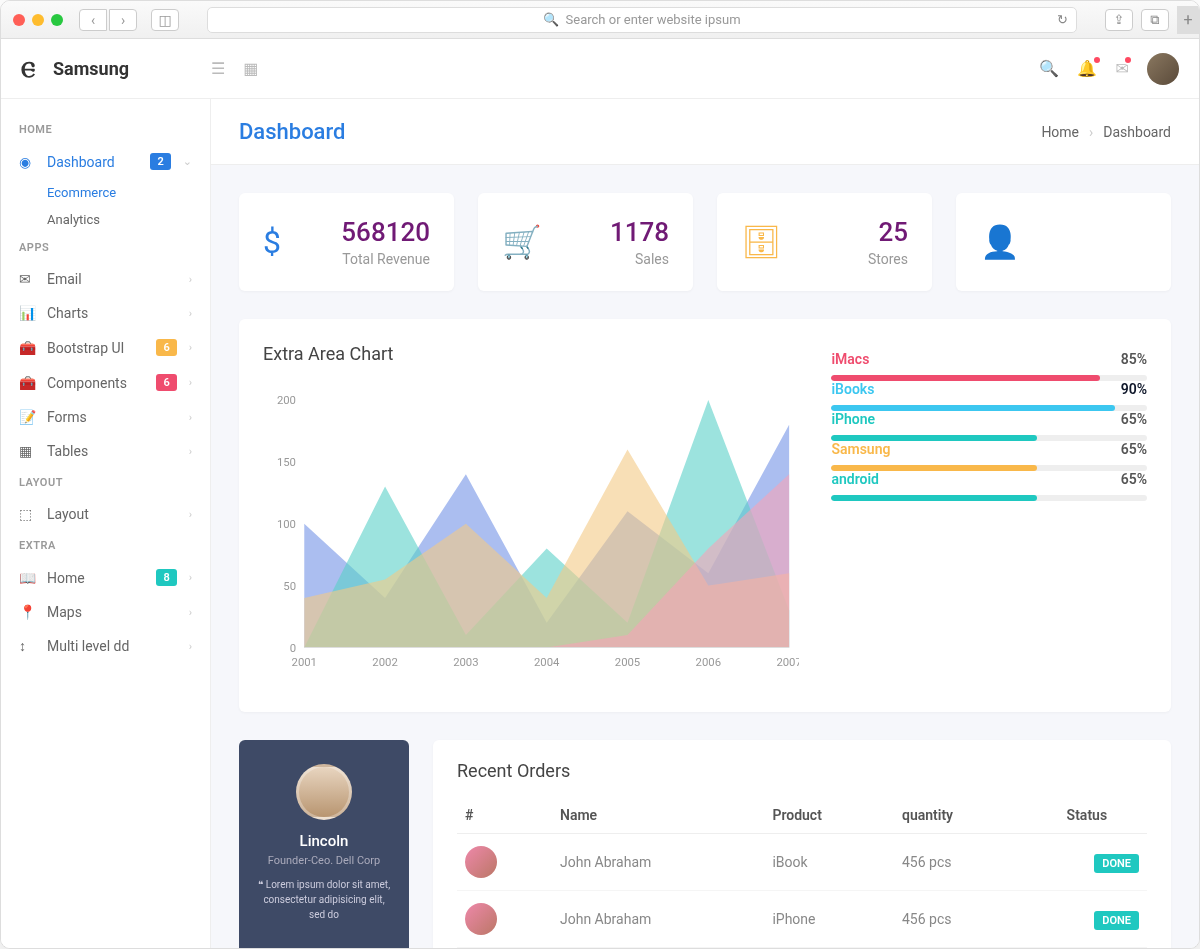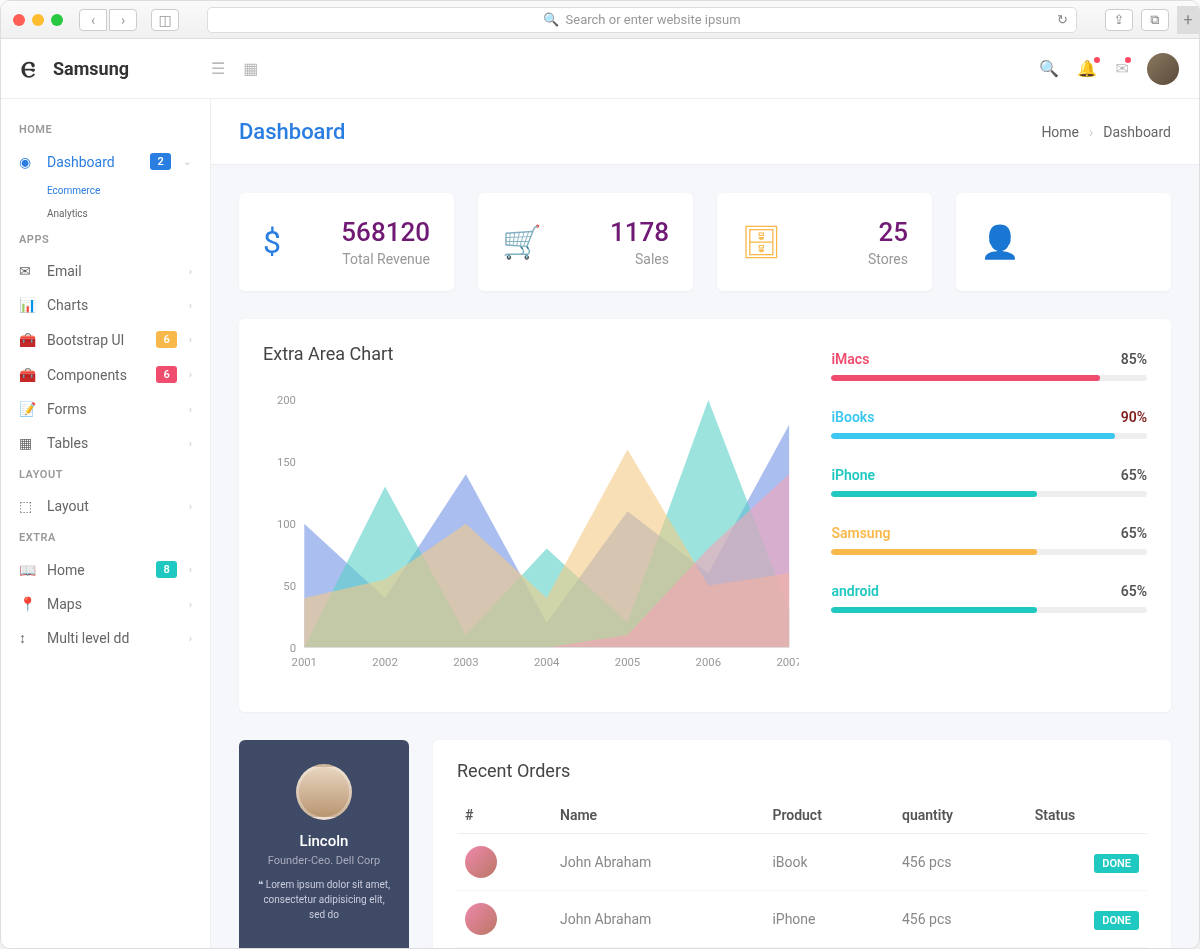--- a/index.html
+++ b/index.html
@@ -31,21 +31,21 @@
 .avatar{width:32px;height:32px;border-radius:50%;background:linear-gradient(135deg,#8a7860,#5a4a3a)}
 
 .body-wrap{flex:1;display:flex;overflow:hidden}
 .sidebar{width:210px;background:#fff;border-right:1px solid #eee;padding:16px 0;overflow-y:auto}
 .sb-heading{padding:8px 18px;font-size:11px;color:#999;font-weight:600;letter-spacing:.5px}
 .sb-item{display:flex;align-items:center;padding:9px 18px;color:#666;font-size:14px;cursor:pointer;gap:12px}
 .sb-item.active{color:#2a7de1}
 .sb-item .icon{width:16px;font-size:14px;color:inherit}
 .sb-item .label{flex:1}
 .sb-item .chev{color:#ccc;font-size:11px}
-.sb-sub{padding:6px 18px 6px 46px;color:#666;font-size:10px;cursor:pointer}
+.sb-sub{padding:6px 18px 6px 46px;color:#666;font-size:13px;cursor:pointer}
 .sb-sub.active{color:#2a7de1}
 .badge{font-size:11px;padding:2px 7px;border-radius:3px;color:#fff;font-weight:600}
 .badge.blue{background:#2a7de1}.badge.orange{background:#f9b84a}.badge.red{background:#ef4c6e}.badge.teal{background:#1fc8c0}
 
 .main{flex:1;background:#f6f7fb;overflow-y:auto}
 .page-head{background:#fff;padding:20px 28px;display:flex;align-items:center;border-bottom:1px solid #eee}
 .page-title{font-size:22px;color:#2a7de1;font-weight:500}
 .breadcrumb{margin-left:auto;color:#888;font-size:14px;display:flex;gap:10px;align-items:center}
 .breadcrumb .bc-item{color:#666}
 .breadcrumb .sep{color:#ccc}
@@ -55,36 +55,36 @@
 .stat-icon{font-size:32px}
 .stat-body{text-align:right;flex:1}
 .stat-val{font-size:26px;font-weight:500;color:#701a75}
 .stat-lbl{font-size:14px;color:#999;margin-top:4px}
 
 .chart-panel{margin:0 28px 28px;background:#fff;border-radius:6px;padding:24px;display:flex;gap:32px;box-shadow:0 1px 3px rgba(0,0,0,.04)}
 .chart-section{flex:1.7}
 .chart-title{font-size:18px;color:#444;margin-bottom:20px}
 .chart-svg{width:100%;height:300px}
 .progress-section{flex:1;padding-top:8px}
-.prog-row{margin-bottom:28px}
+.prog-row{}
 .prog-head{display:flex;justify-content:space-between;font-size:14px;font-weight:600;margin-bottom:8px}
 .prog-bar{height:6px;background:#eee;border-radius:3px;overflow:hidden}
 .prog-fill{height:100%;border-radius:3px}
 
 .bottom-row{display:flex;gap:24px;margin:0 28px 28px}
 .testimonial{width:170px;background:#3e4a66;border-radius:6px;padding:24px 16px;text-align:center;color:#fff}
 .test-avatar{width:56px;height:56px;border-radius:50%;background:#ddd;margin:0 auto 12px;border:3px solid rgba(255,255,255,.3);background:linear-gradient(#e8d5c0,#b89570)}
 .test-name{font-size:15px;font-weight:500;margin-bottom:4px}
 .test-role{font-size:11px;color:#aab;margin-bottom:10px}
 .test-quote{font-size:10px;color:#ccd;line-height:1.5}
 .orders-panel{flex:1;background:#fff;border-radius:6px;padding:20px 24px;box-shadow:0 1px 3px rgba(0,0,0,.04)}
 .orders-title{font-size:18px;color:#444;margin-bottom:16px}
 .orders-table{width:100%;border-collapse:collapse}
 .orders-table th{text-align:left;padding:10px 8px;font-size:14px;color:#555;font-weight:600;border-bottom:1px solid #eee}
-.orders-table th:last-child{text-align:left}
+.orders-table th:last-child{text-align:center}
 .orders-table td{padding:12px 8px;font-size:14px;color:#888;border-bottom:1px solid #f5f5f5}
 .orders-table td:last-child{text-align:right}
 .row-avatar{width:32px;height:32px;border-radius:50%;background:linear-gradient(135deg,#e8a,#b76)}
 .status-badge{background:#1fc8c0;color:#fff;font-size:11px;padding:3px 8px;border-radius:3px;font-weight:600}
 </style>
 </head>
 <body>
 
 <div class="browser-chrome">
   <div class="titlebar">
@@ -263,21 +263,21 @@
                   <span style="color:#ef4c6e">iMacs</span>
                   <span style="color:#555">85%</span>
                 </div>
                 <div class="prog-bar">
                   <div class="prog-fill" style="width:85%;background:#ef4c6e"></div>
                 </div>
               </div>
               <div class="prog-row">
                 <div class="prog-head">
                   <span style="color:#3cc7f0">iBooks</span>
-                  <span style="color:#7f1d1d">90%</span>
+                  <span style="color:#0f172a">90%</span>
                 </div>
                 <div class="prog-bar">
                   <div class="prog-fill" style="width:90%;background:#3cc7f0"></div>
                 </div>
               </div>
               <div class="prog-row">
                 <div class="prog-head">
                   <span style="color:#1fc8c0">iPhone</span>
                   <span style="color:#555">65%</span>
                 </div>

